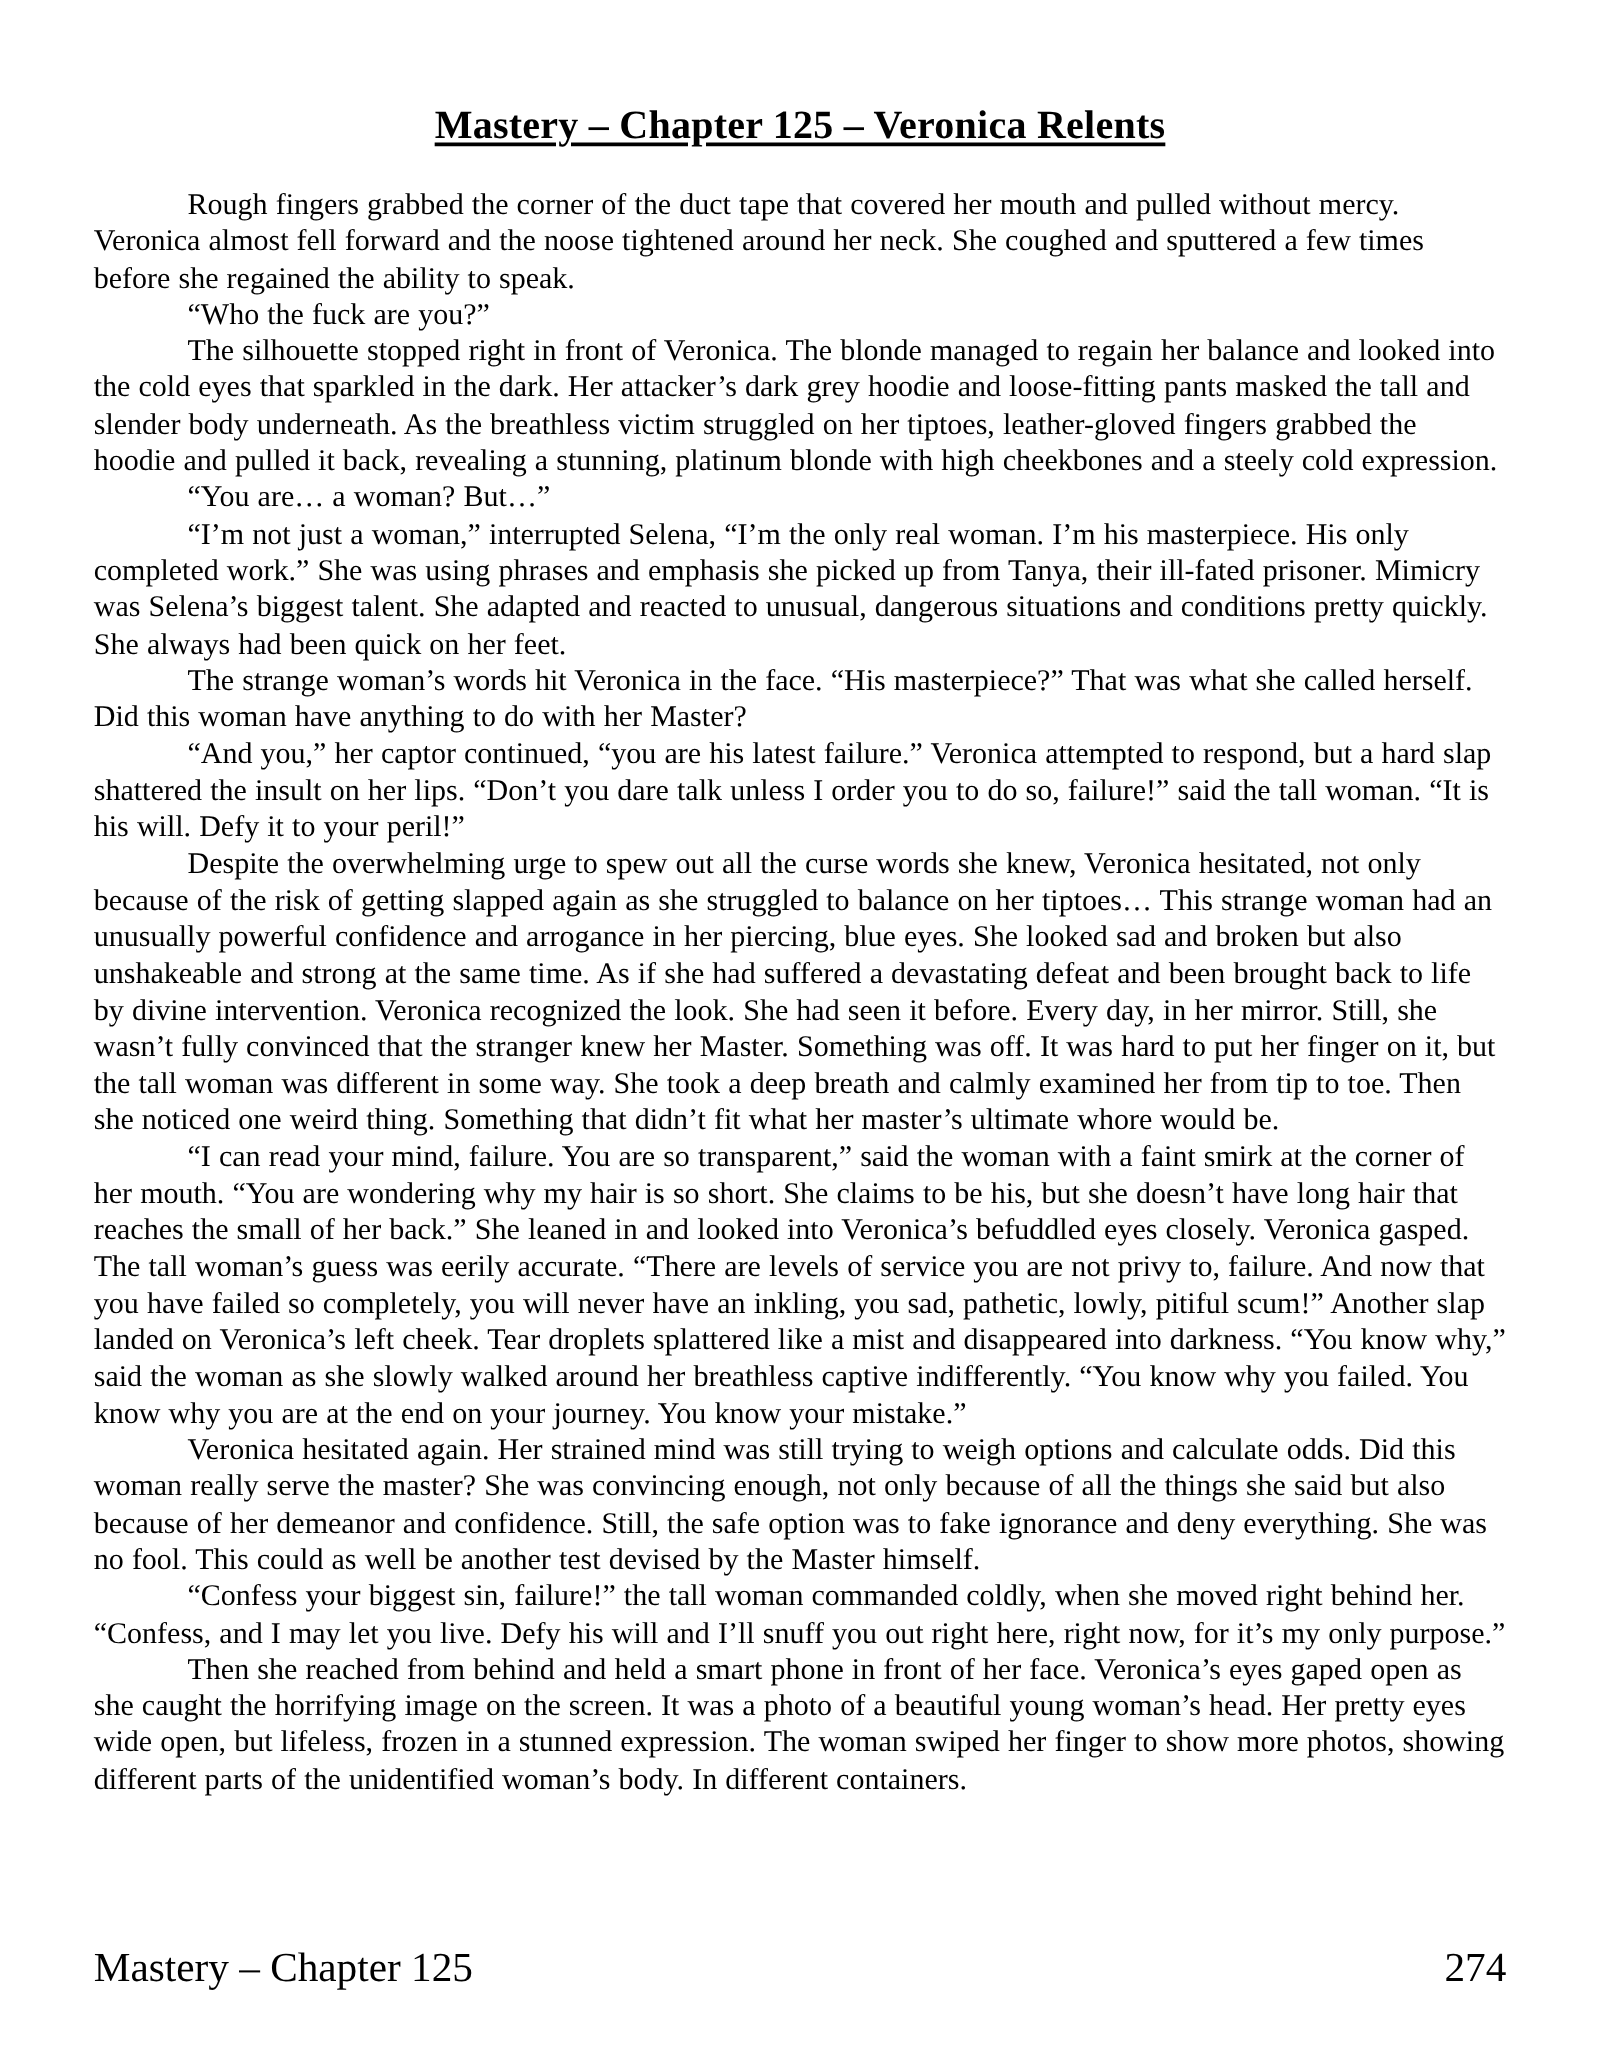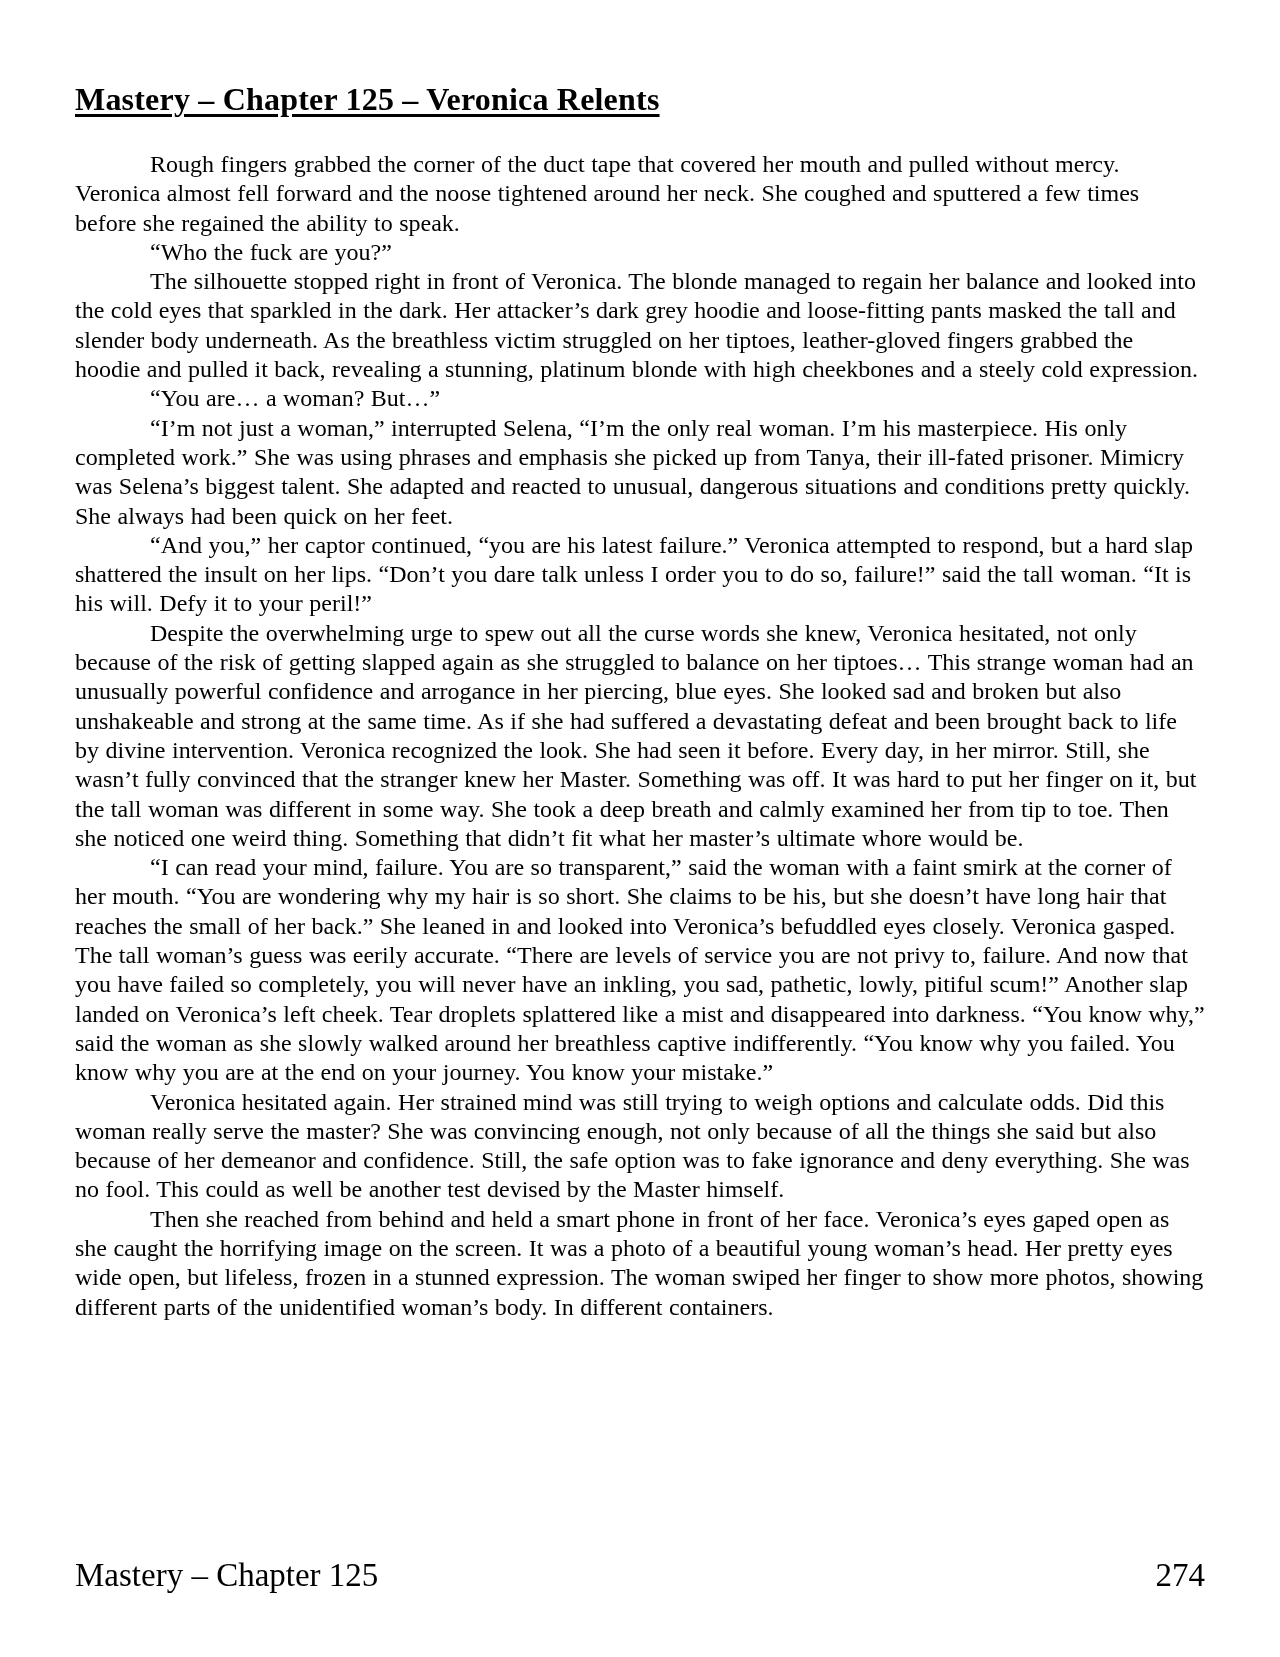--- a/index.html
+++ b/index.html
@@ -24,20 +24,21 @@
   }
   h1.doc-title {
     font-size: 32px;
     font-weight: bold;
     line-height: 38px;
     margin: 0 0 32px 0;
     text-decoration: underline;
     text-decoration-thickness: 3px;
     text-underline-offset: 4px;
     letter-spacing: 0.2px;
+    text-align: center;
   }
   .paragraphs p {
     margin: 0;
     font-size: 24px;
     line-height: 29.3px;
     text-indent: 75px;
     text-align: left;
     word-spacing: 0.5px;
   }
   .footer {
@@ -56,24 +57,26 @@
 
 <div class="page">
   <div class="content">
     <h1 class="doc-title">Mastery – Chapter 125 – Veronica Relents</h1>
     <div class="paragraphs">
         <p>Rough fingers grabbed the corner of the duct tape that covered her mouth and pulled without mercy. Veronica almost fell forward and the noose tightened around her neck. She coughed and sputtered a few times before she regained the ability to speak.</p>
         <p>“Who the fuck are you?”</p>
         <p>The silhouette stopped right in front of Veronica. The blonde managed to regain her balance and looked into the cold eyes that sparkled in the dark. Her attacker’s dark grey hoodie and loose-fitting pants masked the tall and slender body underneath. As the breathless victim struggled on her tiptoes, leather-gloved fingers grabbed the hoodie and pulled it back, revealing a stunning, platinum blonde with high cheekbones and a steely cold expression.</p>
         <p>“You are… a woman? But…”</p>
         <p>“I’m not just a woman,” interrupted Selena, “I’m the only real woman. I’m his masterpiece. His only completed work.” She was using phrases and emphasis she picked up from Tanya, their ill-fated prisoner. Mimicry was Selena’s biggest talent. She adapted and reacted to unusual, dangerous situations and conditions pretty quickly. She always had been quick on her feet.</p>
+        <p>The strange woman’s words hit Veronica in the face. “His masterpiece?” That was what she called herself. Did this woman have anything to do with her Master?</p>
         <p>“And you,” her captor continued, “you are his latest failure.” Veronica attempted to respond, but a hard slap shattered the insult on her lips. “Don’t you dare talk unless I order you to do so, failure!” said the tall woman. “It is his will. Defy it to your peril!”</p>
         <p>Despite the overwhelming urge to spew out all the curse words she knew, Veronica hesitated, not only because of the risk of getting slapped again as she struggled to balance on her tiptoes… This strange woman had an unusually powerful confidence and arrogance in her piercing, blue eyes. She looked sad and broken but also unshakeable and strong at the same time. As if she had suffered a devastating defeat and been brought back to life by divine intervention. Veronica recognized the look. She had seen it before. Every day, in her mirror. Still, she wasn’t fully convinced that the stranger knew her Master. Something was off. It was hard to put her finger on it, but the tall woman was different in some way. She took a deep breath and calmly examined her from tip to toe. Then she noticed one weird thing. Something that didn’t fit what her master’s ultimate whore would be.</p>
         <p>“I can read your mind, failure. You are so transparent,” said the woman with a faint smirk at the corner of her mouth. “You are wondering why my hair is so short. She claims to be his, but she doesn’t have long hair that reaches the small of her back.” She leaned in and looked into Veronica’s befuddled eyes closely. Veronica gasped. The tall woman’s guess was eerily accurate. “There are levels of service you are not privy to, failure. And now that you have failed so completely, you will never have an inkling, you sad, pathetic, lowly, pitiful scum!” Another slap landed on Veronica’s left cheek. Tear droplets splattered like a mist and disappeared into darkness. “You know why,” said the woman as she slowly walked around her breathless captive indifferently. “You know why you failed. You know why you are at the end on your journey. You know your mistake.”</p>
         <p>Veronica hesitated again. Her strained mind was still trying to weigh options and calculate odds. Did this woman really serve the master? She was convincing enough, not only because of all the things she said but also because of her demeanor and confidence. Still, the safe option was to fake ignorance and deny everything. She was no fool. This could as well be another test devised by the Master himself.</p>
+        <p>“Confess your biggest sin, failure!” the tall woman commanded coldly, when she moved right behind her. “Confess, and I may let you live. Defy his will and I’ll snuff you out right here, right now, for it’s my only purpose.”</p>
         <p>Then she reached from behind and held a smart phone in front of her face. Veronica’s eyes gaped open as she caught the horrifying image on the screen. It was a photo of a beautiful young woman’s head. Her pretty eyes wide open, but lifeless, frozen in a stunned expression. The woman swiped her finger to show more photos, showing different parts of the unidentified woman’s body. In different containers.</p>
       </div>
   </div>
   <div class="footer">
     <span>Mastery – Chapter 125</span>
     <span>274</span>
   </div>
 </div>
 
 </body></html>

